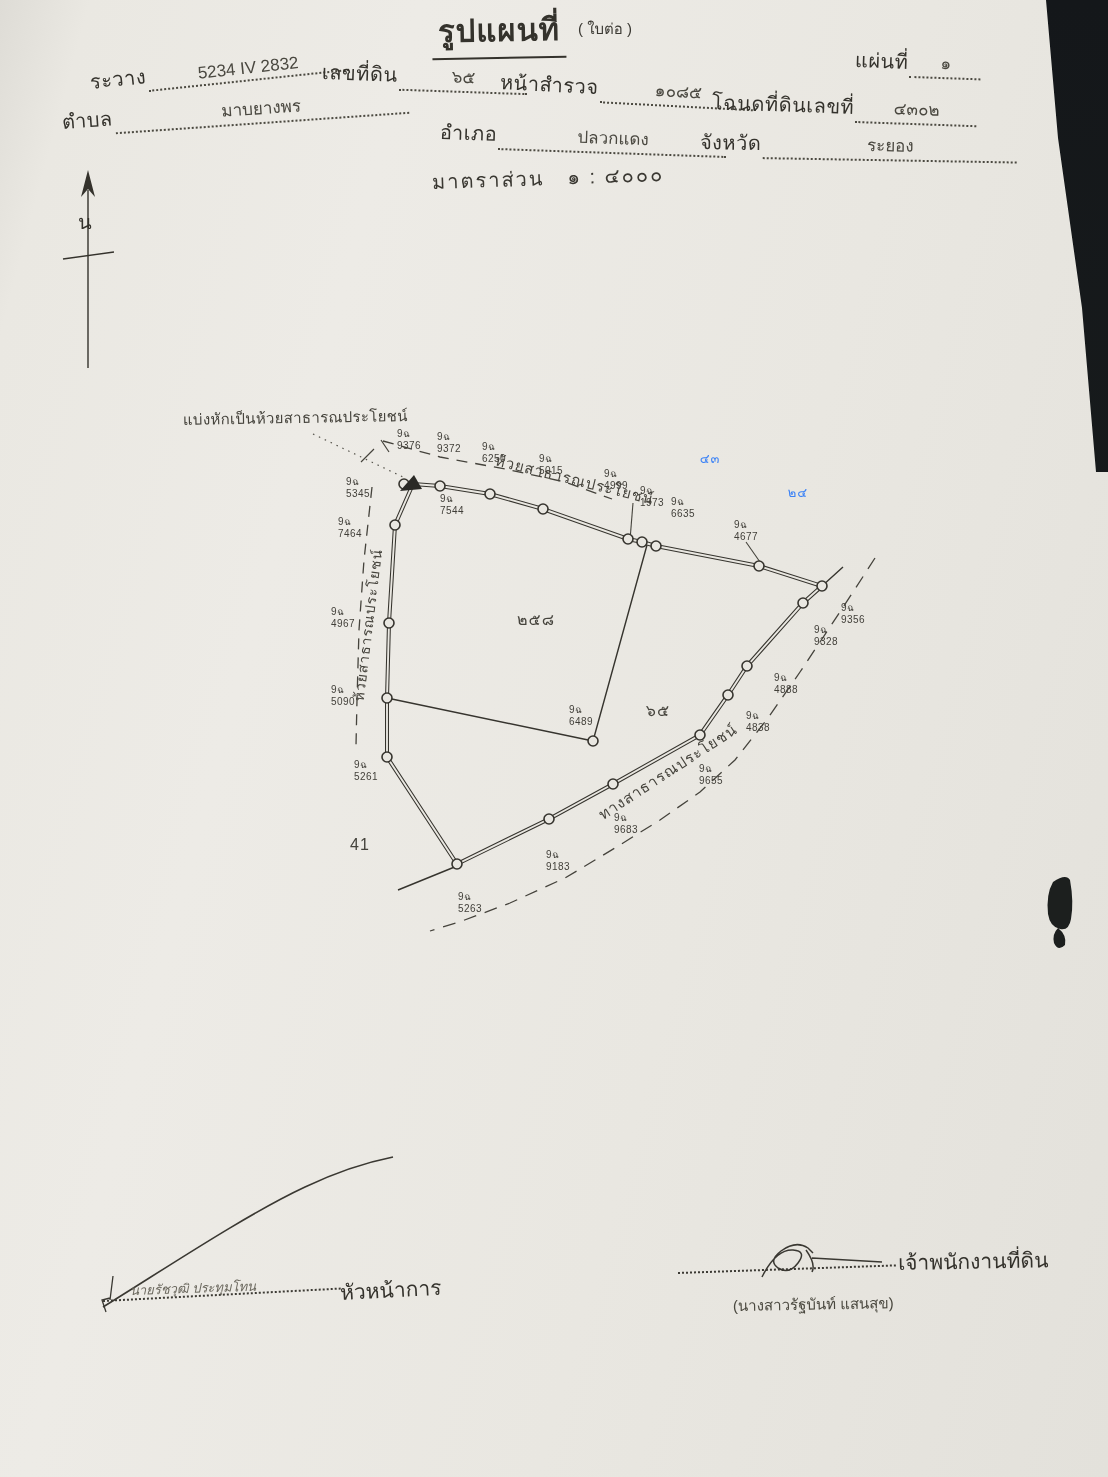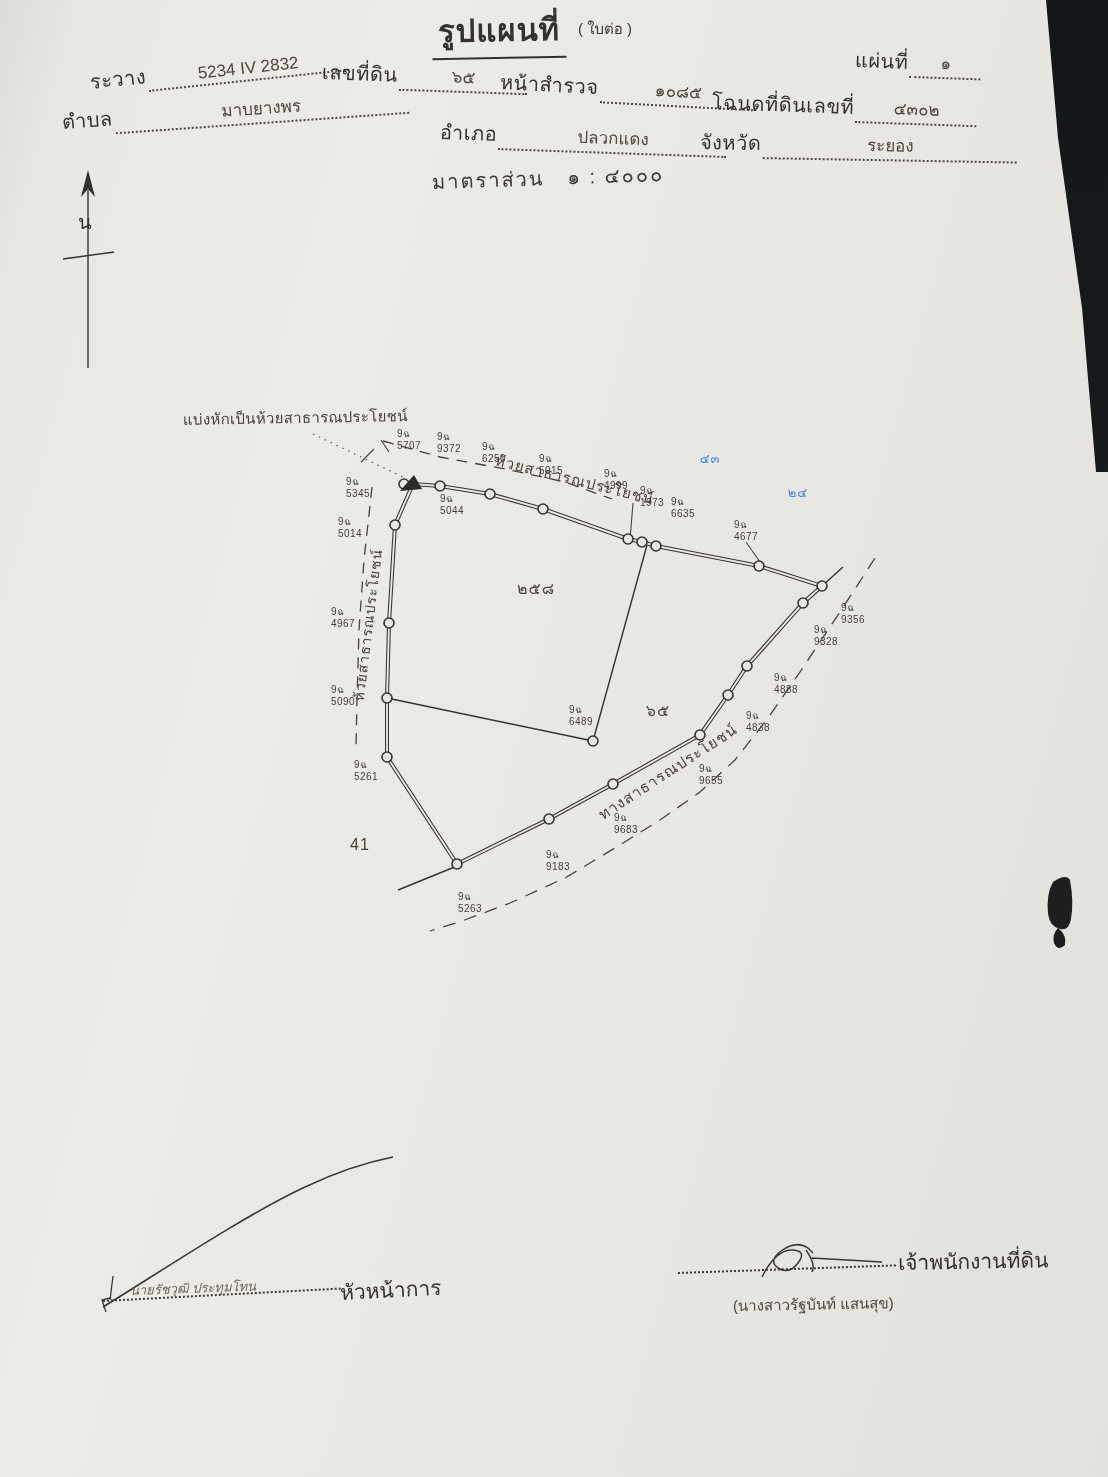--- a/index.html
+++ b/index.html
@@ -147,21 +147,21 @@
   <path d="M1053,882 q13,-9 17,-2 q4,22 1,39 q-2,12 -11,10 q-10,-2 -12,-15 q-2,-20 5,-32 Z M1058,928 q9,7 7,17 q-7,7 -11,-2 q-2,-9 4,-15 Z" fill="#1c1f1e"></path>
 </svg>
 
 <div class="maptext note" style="left:183px;top:406px;transform:rotate(-1deg);">แบ่งหักเป็นห้วยสาธารณประโยชน์</div>
 <div class="maptext" style="left:493px;top:468px;transform:rotate(14deg);font-size:15px;letter-spacing:1px;">ห้วยสาธารณประโยชน์</div>
 <div class="maptext" style="left:368px;top:625px;transform:translate(-50%,-50%) rotate(-83deg);font-size:14px;letter-spacing:1px;">ห้วยสาธารณประโยชน์</div>
 <div class="maptext" style="left:668px;top:772px;transform:translate(-50%,-50%) rotate(-33deg);font-size:15px;letter-spacing:1px;">ทางสาธารณประโยชน์</div>
 <div id="map-labels">
     <div class="marker" style="left: 409px; top: 428px;">
       <div>9ฉ</div>
-      <div>5707</div>
+      <div>9376</div>
     </div>
     <div class="marker" style="left: 449px; top: 431px;">
       <div>9ฉ</div>
       <div>9372</div>
     </div>
     <div class="marker" style="left: 494px; top: 441px;">
       <div>9ฉ</div>
       <div>6250</div>
     </div>
     <div class="marker" style="left: 551px; top: 453px;">
@@ -183,25 +183,25 @@
     <div class="marker" style="left: 746px; top: 519px;">
       <div>9ฉ</div>
       <div>4677</div>
     </div>
     <div class="marker" style="left: 358px; top: 476px;">
       <div>9ฉ</div>
       <div>5345</div>
     </div>
     <div class="marker" style="left: 350px; top: 516px;">
       <div>9ฉ</div>
-      <div>5014</div>
+      <div>7464</div>
     </div>
     <div class="marker" style="left: 452px; top: 493px;">
       <div>9ฉ</div>
-      <div>5044</div>
+      <div>7544</div>
     </div>
     <div class="marker" style="left: 343px; top: 606px;">
       <div>9ฉ</div>
       <div>4967</div>
     </div>
     <div class="marker" style="left: 343px; top: 684px;">
       <div>9ฉ</div>
       <div>5090</div>
     </div>
     <div class="marker" style="left: 581px; top: 704px;">
@@ -237,21 +237,21 @@
       <div>9183</div>
     </div>
     <div class="marker" style="left: 470px; top: 891px;">
       <div>9ฉ</div>
       <div>5263</div>
     </div>
     <div class="marker" style="left: 366px; top: 759px;">
       <div>9ฉ</div>
       <div>5261</div>
     </div>
-    <div class="parcel" style="left: 536px; top: 576px;">๒๕๘</div>
+    <div class="parcel" style="left: 536px; top: 607px;">๒๕๘</div>
     <div class="parcel" style="left: 658px; top: 698px;">๖๕</div>
     <div class="parcel" style="left: 360px; top: 836px;">41</div>
     <div class="parcel faint" style="left: 710px; top: 448px;">๔๓</div>
     <div class="parcel faint" style="left: 798px; top: 482px;">๒๔</div>
   </div>
 
 <div class="signame hand" style="left:130px;top:1280px;transform:rotate(-2deg);">นายรัชวุฒิ ประทุมโทน</div>
 <div class="dotline" style="left:103px;top:1300px;width:238px;transform:rotate(-3deg);"></div>
 <div class="sigprint" style="left:340px;top:1276px;transform:rotate(-3deg);">หัวหน้าการ</div>
 

